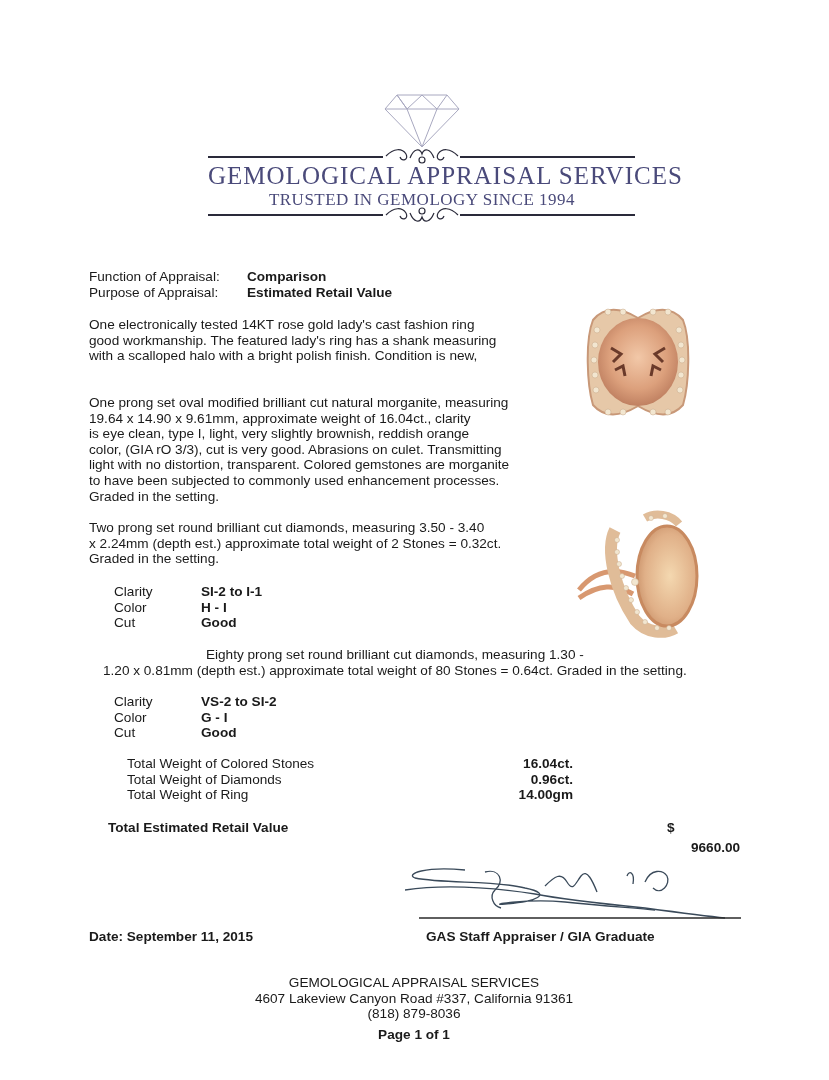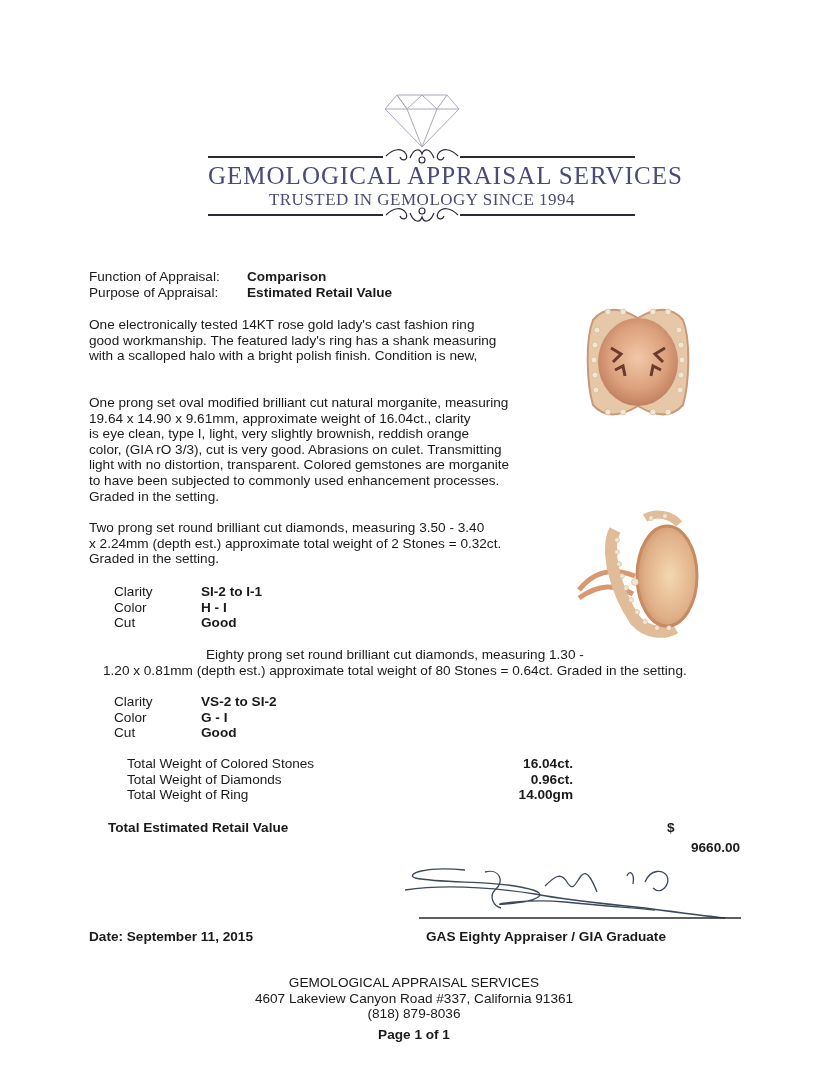--- a/index.html
+++ b/index.html
@@ -123,21 +123,21 @@
     <path d="M0,28 C40,22 90,26 130,32 C160,38 200,42 240,46 C270,50 300,54 320,56"></path>
     <path d="M80,10 C95,6 100,20 90,28 C84,34 88,44 96,46"></path>
     <path d="M140,24 C150,14 156,10 162,20 C168,30 170,22 176,14 C182,6 188,20 192,30"></path>
     <path d="M222,14 C224,8 230,10 228,22"></path>
     <path d="M240,20 C246,6 258,8 262,14 C266,22 256,34 248,26"></path>
   </g>
   <line x1="14" y1="56" x2="336" y2="56" stroke="#2a2a2a" stroke-width="1.5"></line>
 </svg>
 
 <div class="abs bold line" style="left:89px;top:929px;">Date: September 11, 2015</div>
-<div class="abs bold line" style="left:426px;top:929px;">GAS Eighty Appraiser / GIA Graduate</div>
+<div class="abs bold line" style="left:426px;top:929px;">GAS Staff Appraiser / GIA Graduate</div>
 
 <div class="abs" style="left:200px;top:975px;width:428px;text-align:center;">
   <div class="line">GEMOLOGICAL APPRAISAL SERVICES</div>
   <div class="line">4607 Lakeview Canyon Road #337, California 91361</div>
   <div class="line">(818) 879-8036</div>
   <div class="line bold" style="margin-top:5px;">Page 1 of 1</div>
 </div>
 
 <svg class="ring-img" style="left:583px;top:300px" width="110" height="125" viewBox="0 0 110 125">
   <defs>

